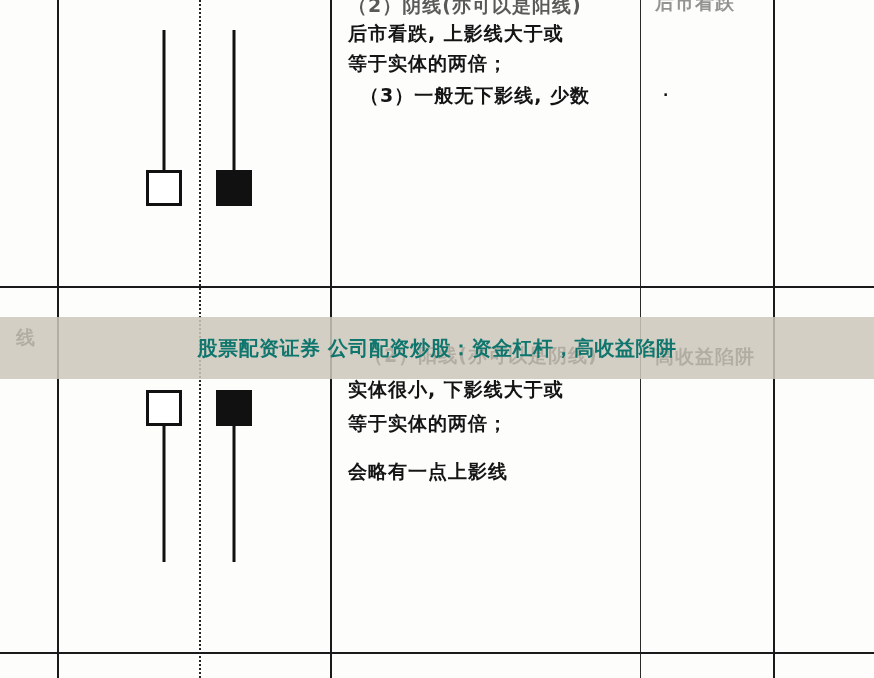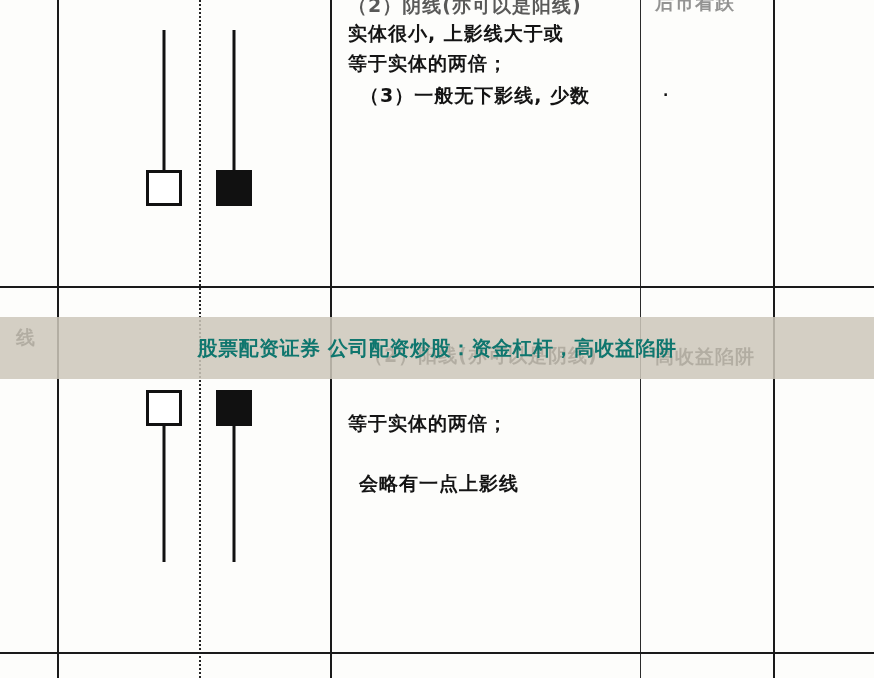--- a/index.html
+++ b/index.html
@@ -133,43 +133,44 @@
       <div class="wick" style="top:0; height:140px;"></div>
       <div class="body" style="top:140px; width:36px; height:36px;"></div>
     </div>
 
     <div class="candle filled" style="left:210px; top:30px; width:48px; height:175px;">
       <div class="wick" style="top:0; height:140px;"></div>
       <div class="body" style="top:140px; width:36px; height:36px;"></div>
     </div>
 
     <div class="note faded2" style="left:348px; top:-10px;">（2）阴线(亦可以是阳线)</div>
-    <div class="note" style="left:348px; top:18px;">实体很小, 上影线大于或</div>
+    <div class="note" style="left:348px; top:18px;">后市看跌, 上影线大于或</div>
     <div class="note" style="left:348px; top:48px;">等于实体的两倍；</div>
     <div class="note" style="left:348px; top:80px;margin-left:12px;">（3）一般无下影线, 少数</div>
 
     <div class="note right-col faded" style="left:655px; top:-12px;">后市看跌</div>
 
     <div class="note" style="left:663px; top:80px; font-size:14px;">·</div>
 
     <div class="note side" style="left:16px; top:322px;">线</div>
 
     <div class="candle hollow" style="left:140px; top:390px; width:48px; height:180px;">
       <div class="body" style="top:0; width:36px; height:36px;"></div>
       <div class="wick" style="top:36px; height:136px;"></div>
     </div>
 
     <div class="candle filled" style="left:210px; top:390px; width:48px; height:180px;">
       <div class="body" style="top:0; width:36px; height:36px;"></div>
       <div class="wick" style="top:36px; height:136px;"></div>
     </div>
 
     <div class="note" style="left:364px; top:340px;">（2）阳线(亦可以是阴线)</div>
+    <div class="note" style="left:348px; top:374px;">实体很小, 下影线大于或</div>
     <div class="note" style="left:348px; top:408px;">等于实体的两倍；</div>
-    <div class="note" style="left:348px; top:468px;margin-left:11px;">会略有一点上影线</div>
+    <div class="note" style="left:348px; top:456px;">会略有一点上影线</div>
 
     <div class="note right-col" style="left:655px; top:342px;">高收益陷阱</div>
 
   </div>
 
   <div id="banner" style="top:317px; height:62px;">
     <span id="banner-text">股票配资证券 公司配资炒股：资金杠杆，高收益陷阱</span>
   </div>
 
 </div>

